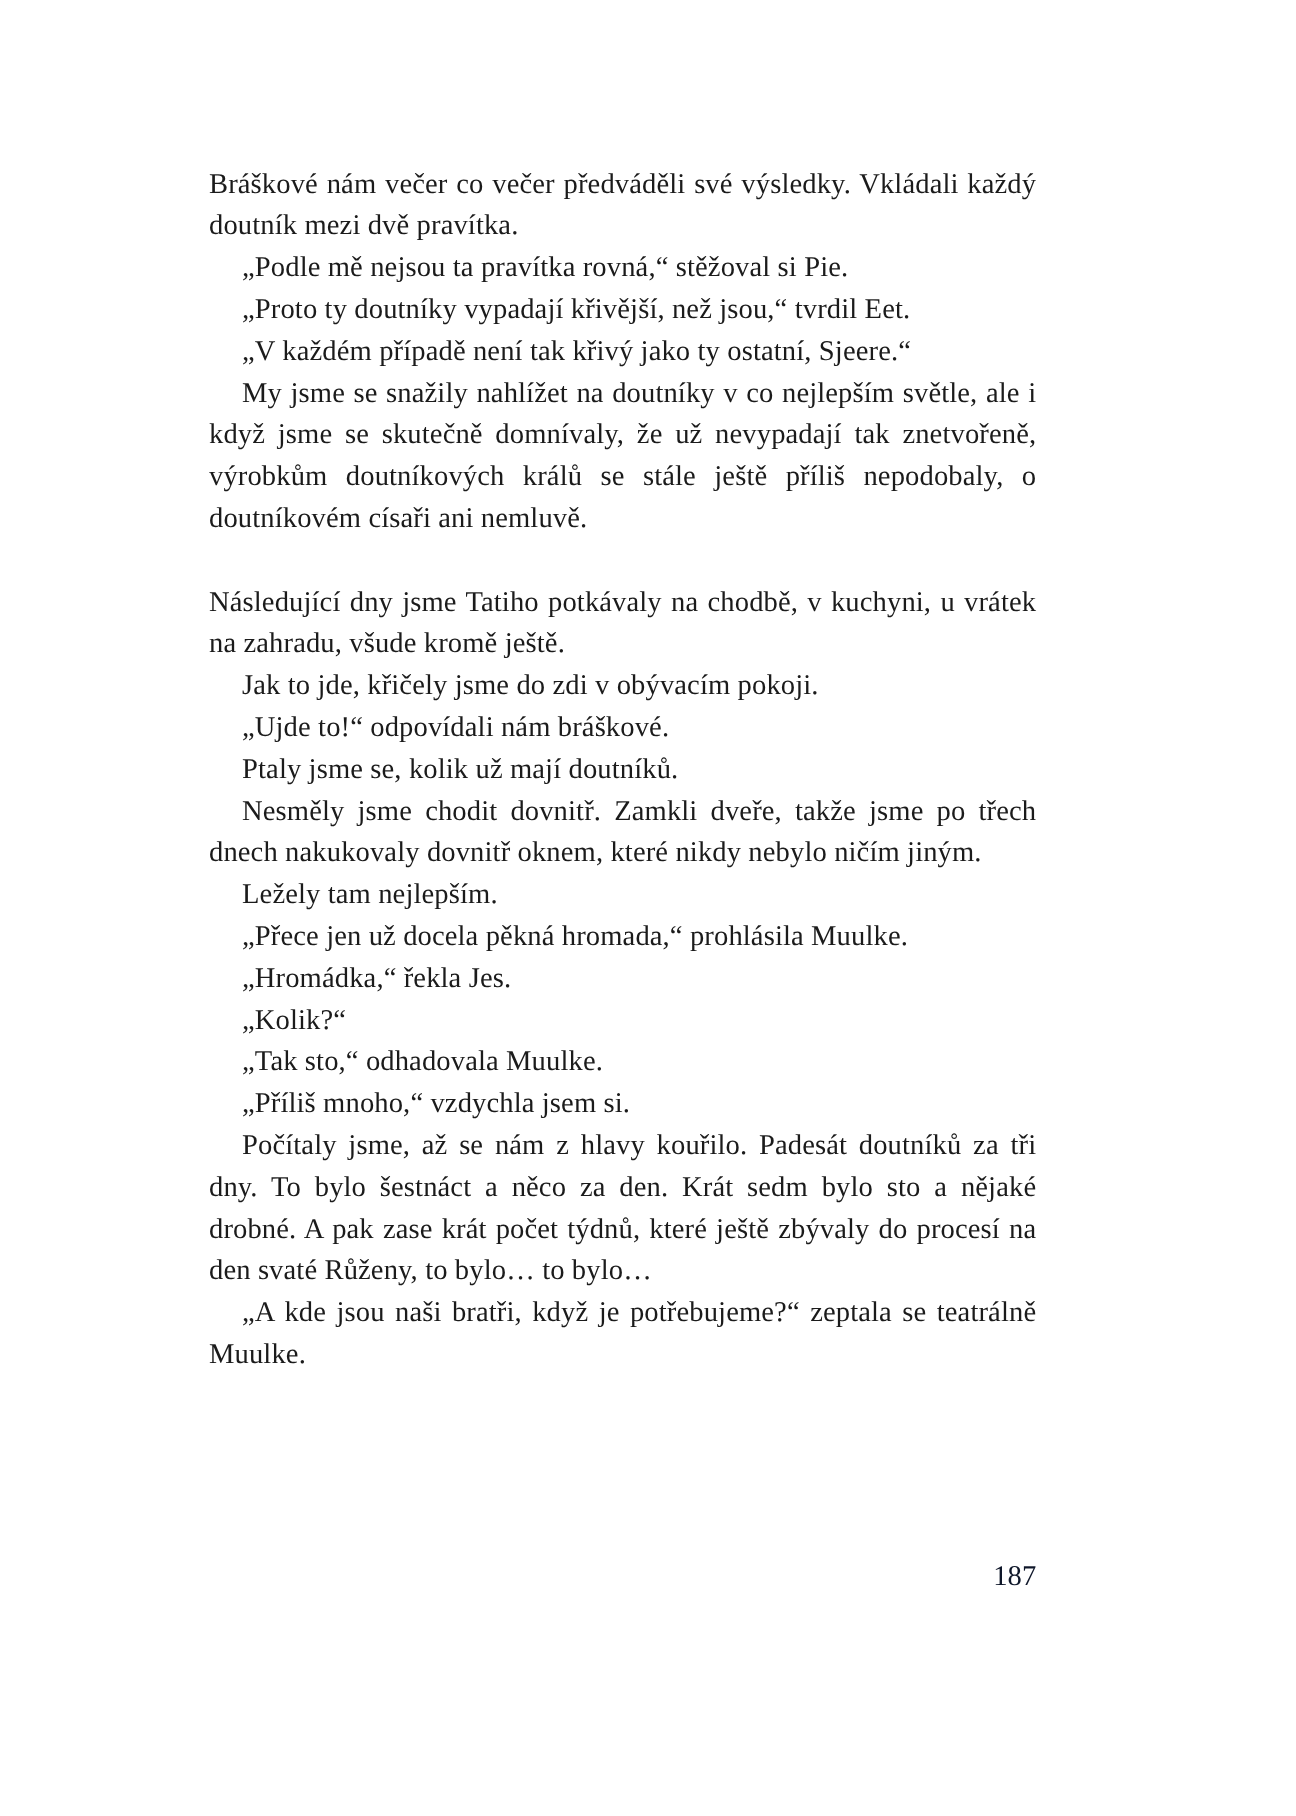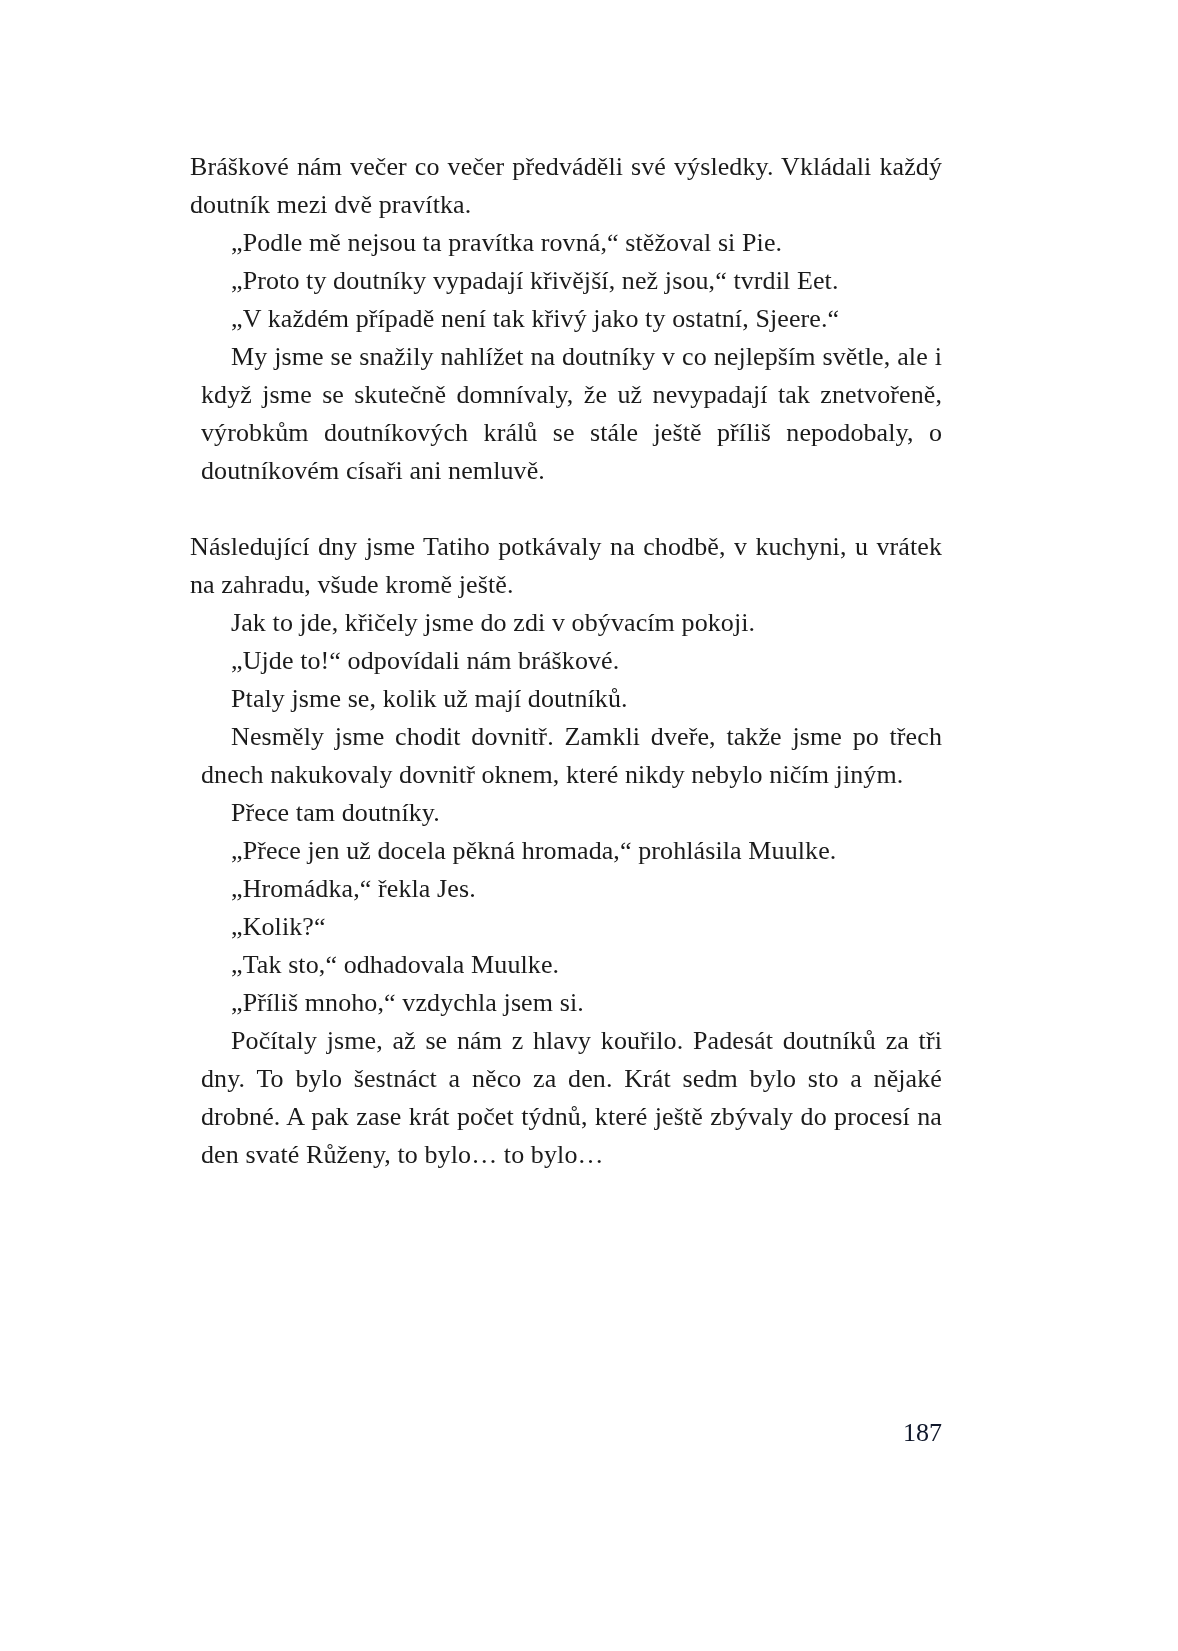--- a/index.html
+++ b/index.html
@@ -33,21 +33,20 @@
     letter-spacing: 0.1px;
   }
   .para {
     margin: 0;
     text-align: justify;
     hyphens: auto;
     -webkit-hyphens: auto;
   }
   .para.indent {
     text-indent: 30px;
-    margin-left: 11px;
   }
   .section-gap {
     display: block;
     margin-top: 38px;
   }
   .page-number {
     position: absolute;
     top: 1418px;
     left: 190px;
     width: 752px;
@@ -70,26 +69,27 @@
       <p class="para indent">„V každém případě není tak křivý jako ty ostatní, Sjeere.“</p>
       <p class="para indent">My jsme se snažily nahlížet na doutníky v co nejlepším světle, ale i když jsme se skutečně domnívaly, že už nevypadají tak znetvořeně, výrobkům doutníkových králů se stále ještě příliš nepodobaly, o doutníkovém císaři ani nemluvě.</p>
     </section>
 
     <section class="section-gap">
       <p class="para">Následující dny jsme Tatiho potkávaly na chodbě, v kuchyni, u vrátek na zahradu, všude kromě ještě.</p>
       <p class="para indent">Jak to jde, křičely jsme do zdi v obývacím pokoji.</p>
       <p class="para indent">„Ujde to!“ odpovídali nám bráškové.</p>
       <p class="para indent">Ptaly jsme se, kolik už mají doutníků.</p>
       <p class="para indent">Nesměly jsme chodit dovnitř. Zamkli dveře, takže jsme po třech dnech nakukovaly dovnitř oknem, které nikdy nebylo ničím jiným.</p>
-      <p class="para indent">Přece tam doutníky.</p>
+      <p class="para indent">Ležely tam nejlepším.</p>
       <p class="para indent">„Přece jen už docela pěkná hromada,“ prohlásila Muulke.</p>
       <p class="para indent">„Hromádka,“ řekla Jes.</p>
       <p class="para indent">„Kolik?“</p>
       <p class="para indent">„Tak sto,“ odhadovala Muulke.</p>
       <p class="para indent">„Příliš mnoho,“ vzdychla jsem si.</p>
       <p class="para indent">Počítaly jsme, až se nám z hlavy kouřilo. Padesát doutníků za tři dny. To bylo šestnáct a něco za den. Krát sedm bylo sto a nějaké drobné. A pak zase krát počet týdnů, které ještě zbývaly do procesí na den svaté Růženy, to bylo… to bylo…</p>
+      <p class="para indent">„A kde jsou naši bratři, když je potřebujeme?“ zeptala se teatrálně Muulke.</p>
     </section>
 
   </main>
 
   <div class="page-number">187</div>
 
 </div>
 
 </body></html>

